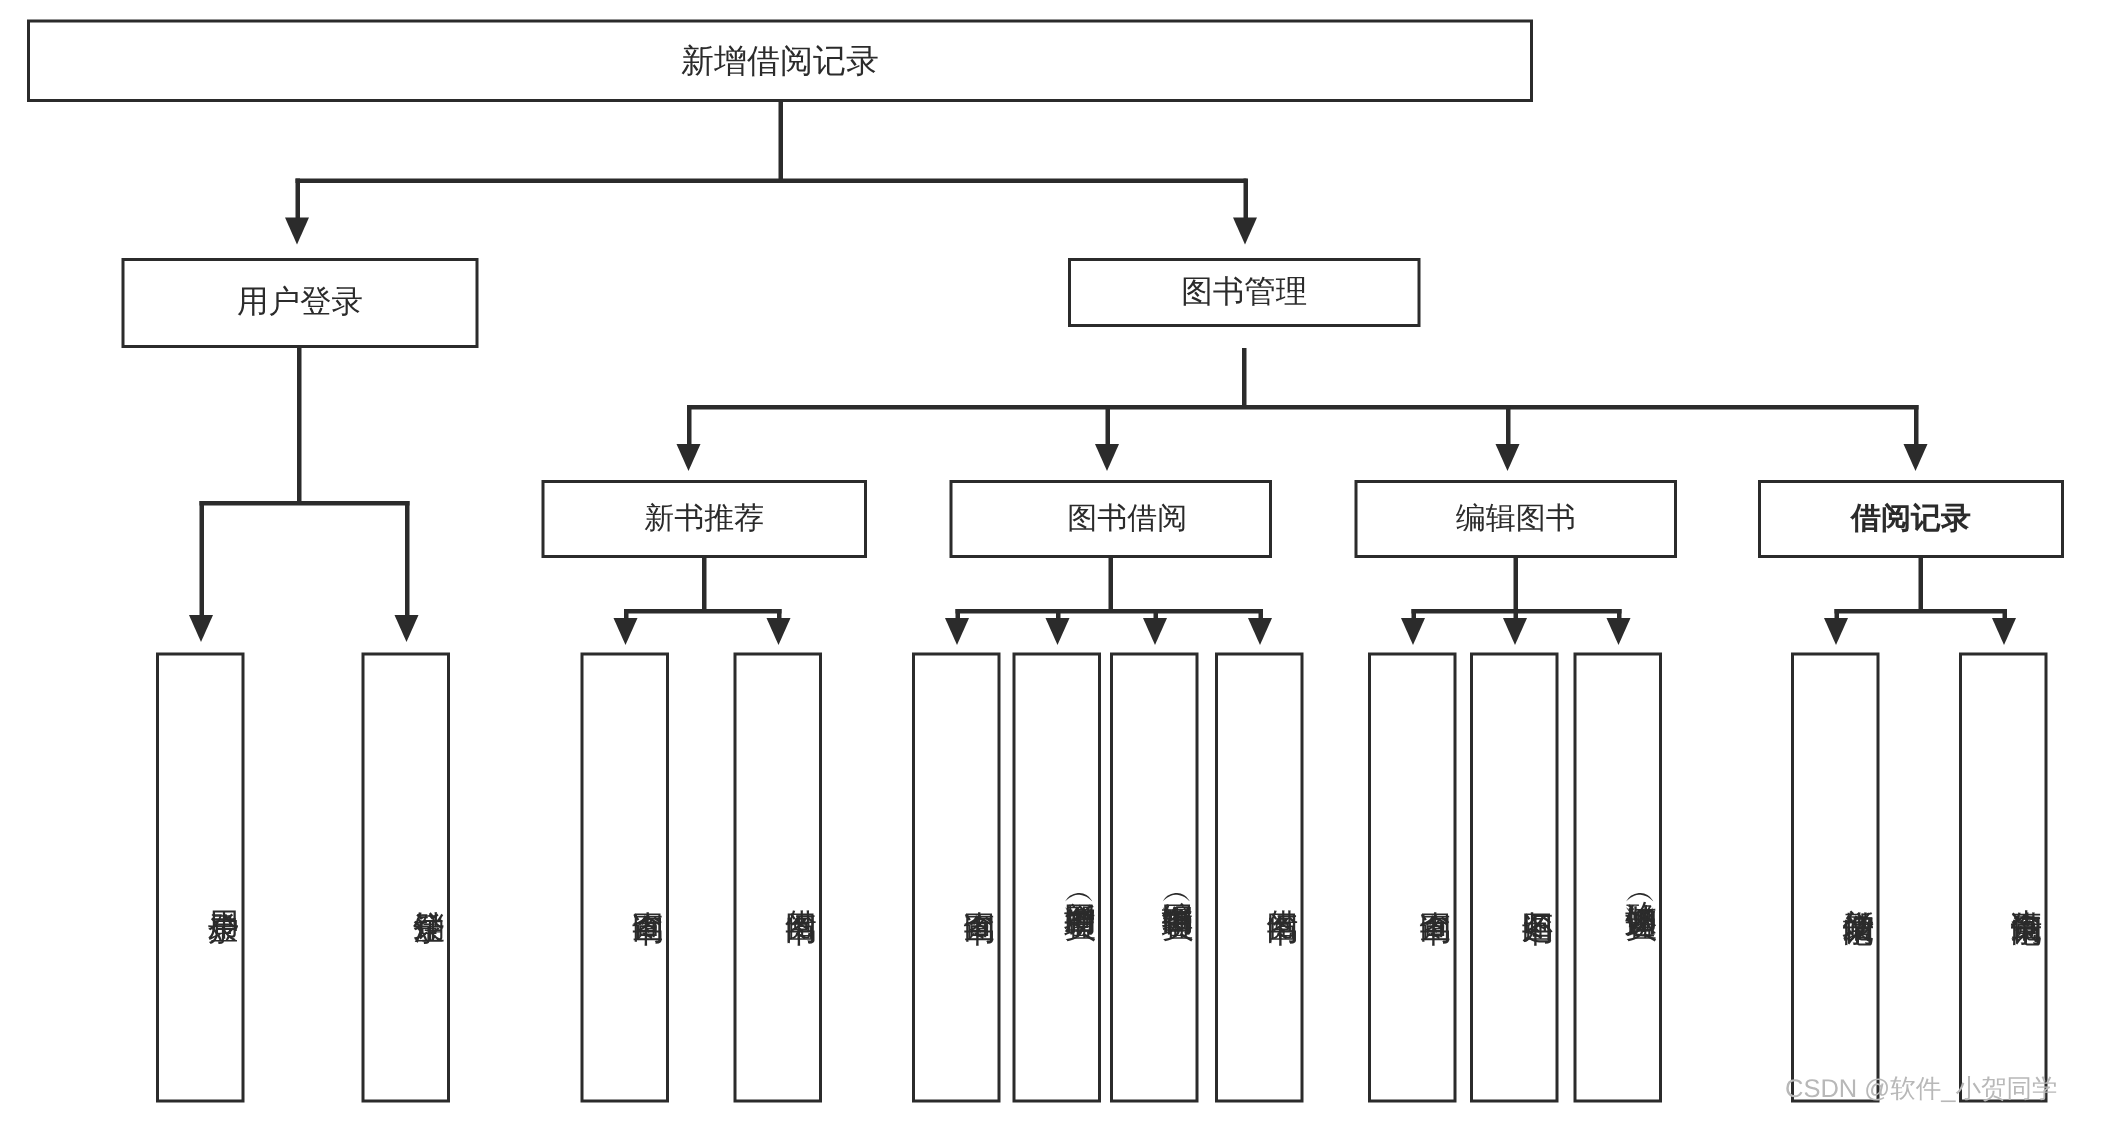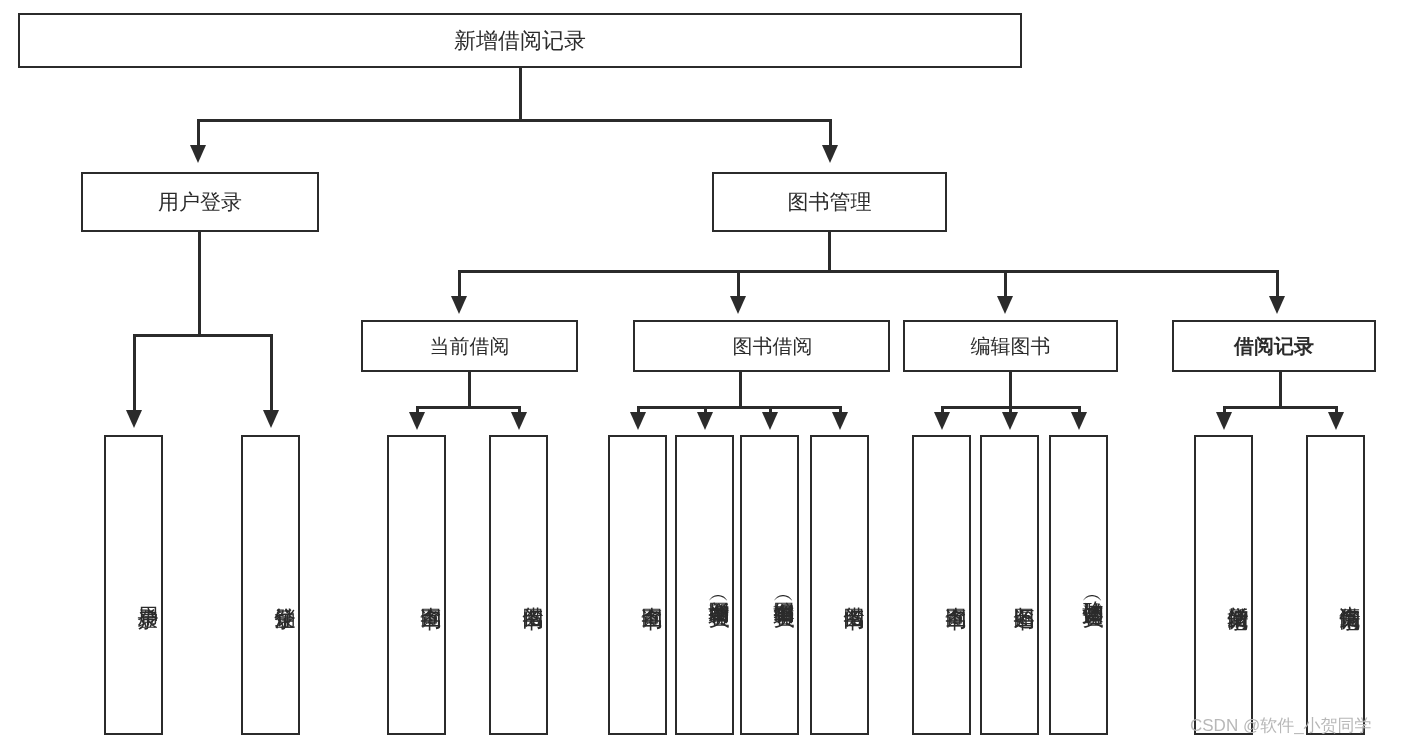--- a/index.html
+++ b/index.html
@@ -89,42 +89,42 @@
 
   <div class="vline" style="left:519px; top:68px; height:52px;"></div>
   <div class="hline" style="left:197px; top:119px; width:634px;"></div>
   <div class="vline" style="left:197px; top:119px; height:28px;"></div>
   <div class="vline" style="left:829px; top:119px; height:28px;"></div>
   <div class="arrow" style="left:190px; top:145px;"></div>
   <div class="arrow" style="left:822px; top:145px;"></div>
 
   <div class="node level1" style="left:81px; top:172px; width:238px; height:60px;">用户登录</div>
 
-  <div class="node level1" style="left:712px; top:172px; width:235px; height:60px;">图书管理</div>
+  <div class="node level1" style="left:712px; top:172px; width:235px; height:46px;">图书管理</div>
 
   <div class="vline" style="left:198px; top:232px; height:104px;"></div>
   <div class="hline" style="left:133px; top:334px; width:140px;"></div>
   <div class="vline" style="left:133px; top:334px; height:78px;"></div>
   <div class="vline" style="left:270px; top:334px; height:78px;"></div>
   <div class="arrow" style="left:126px; top:410px;"></div>
   <div class="arrow" style="left:263px; top:410px;"></div>
 
   <div class="vline" style="left:828px; top:232px; height:40px;"></div>
   <div class="hline" style="left:458px; top:270px; width:821px;"></div>
   <div class="vline" style="left:458px; top:270px; height:28px;"></div>
   <div class="vline" style="left:737px; top:270px; height:28px;"></div>
   <div class="vline" style="left:1004px; top:270px; height:28px;"></div>
   <div class="vline" style="left:1276px; top:270px; height:28px;"></div>
   <div class="arrow" style="left:451px; top:296px;"></div>
   <div class="arrow" style="left:730px; top:296px;"></div>
   <div class="arrow" style="left:997px; top:296px;"></div>
   <div class="arrow" style="left:1269px; top:296px;"></div>
 
-  <div class="node level2" style="left:361px; top:320px; width:217px; height:52px;">当前借阅</div>
-  <div class="node level2" style="left:633px; top:320px; width:257px; height:52px;padding-left:22px;">图书借阅</div>
+  <div class="node level2" style="left:361px; top:320px; width:217px; height:52px;">新书推荐</div>
+  <div class="node level2" style="left:633px; top:320px; width:215px; height:52px;padding-left:22px;">图书借阅</div>
   <div class="node level2" style="left:903px; top:320px; width:215px; height:52px;">编辑图书</div>
   <div class="node level2" style="left:1172px; top:320px; width:204px; height:52px;font-weight:bold;">借阅记录</div>
 
   <div class="vline" style="left:468px; top:372px; height:36px;"></div>
   <div class="hline" style="left:416px; top:406px; width:105px;"></div>
   <div class="vline" style="left:416px; top:406px; height:8px;"></div>
   <div class="vline" style="left:518px; top:406px; height:8px;"></div>
   <div class="arrow" style="left:409px; top:412px;"></div>
   <div class="arrow" style="left:511px; top:412px;"></div>
 

